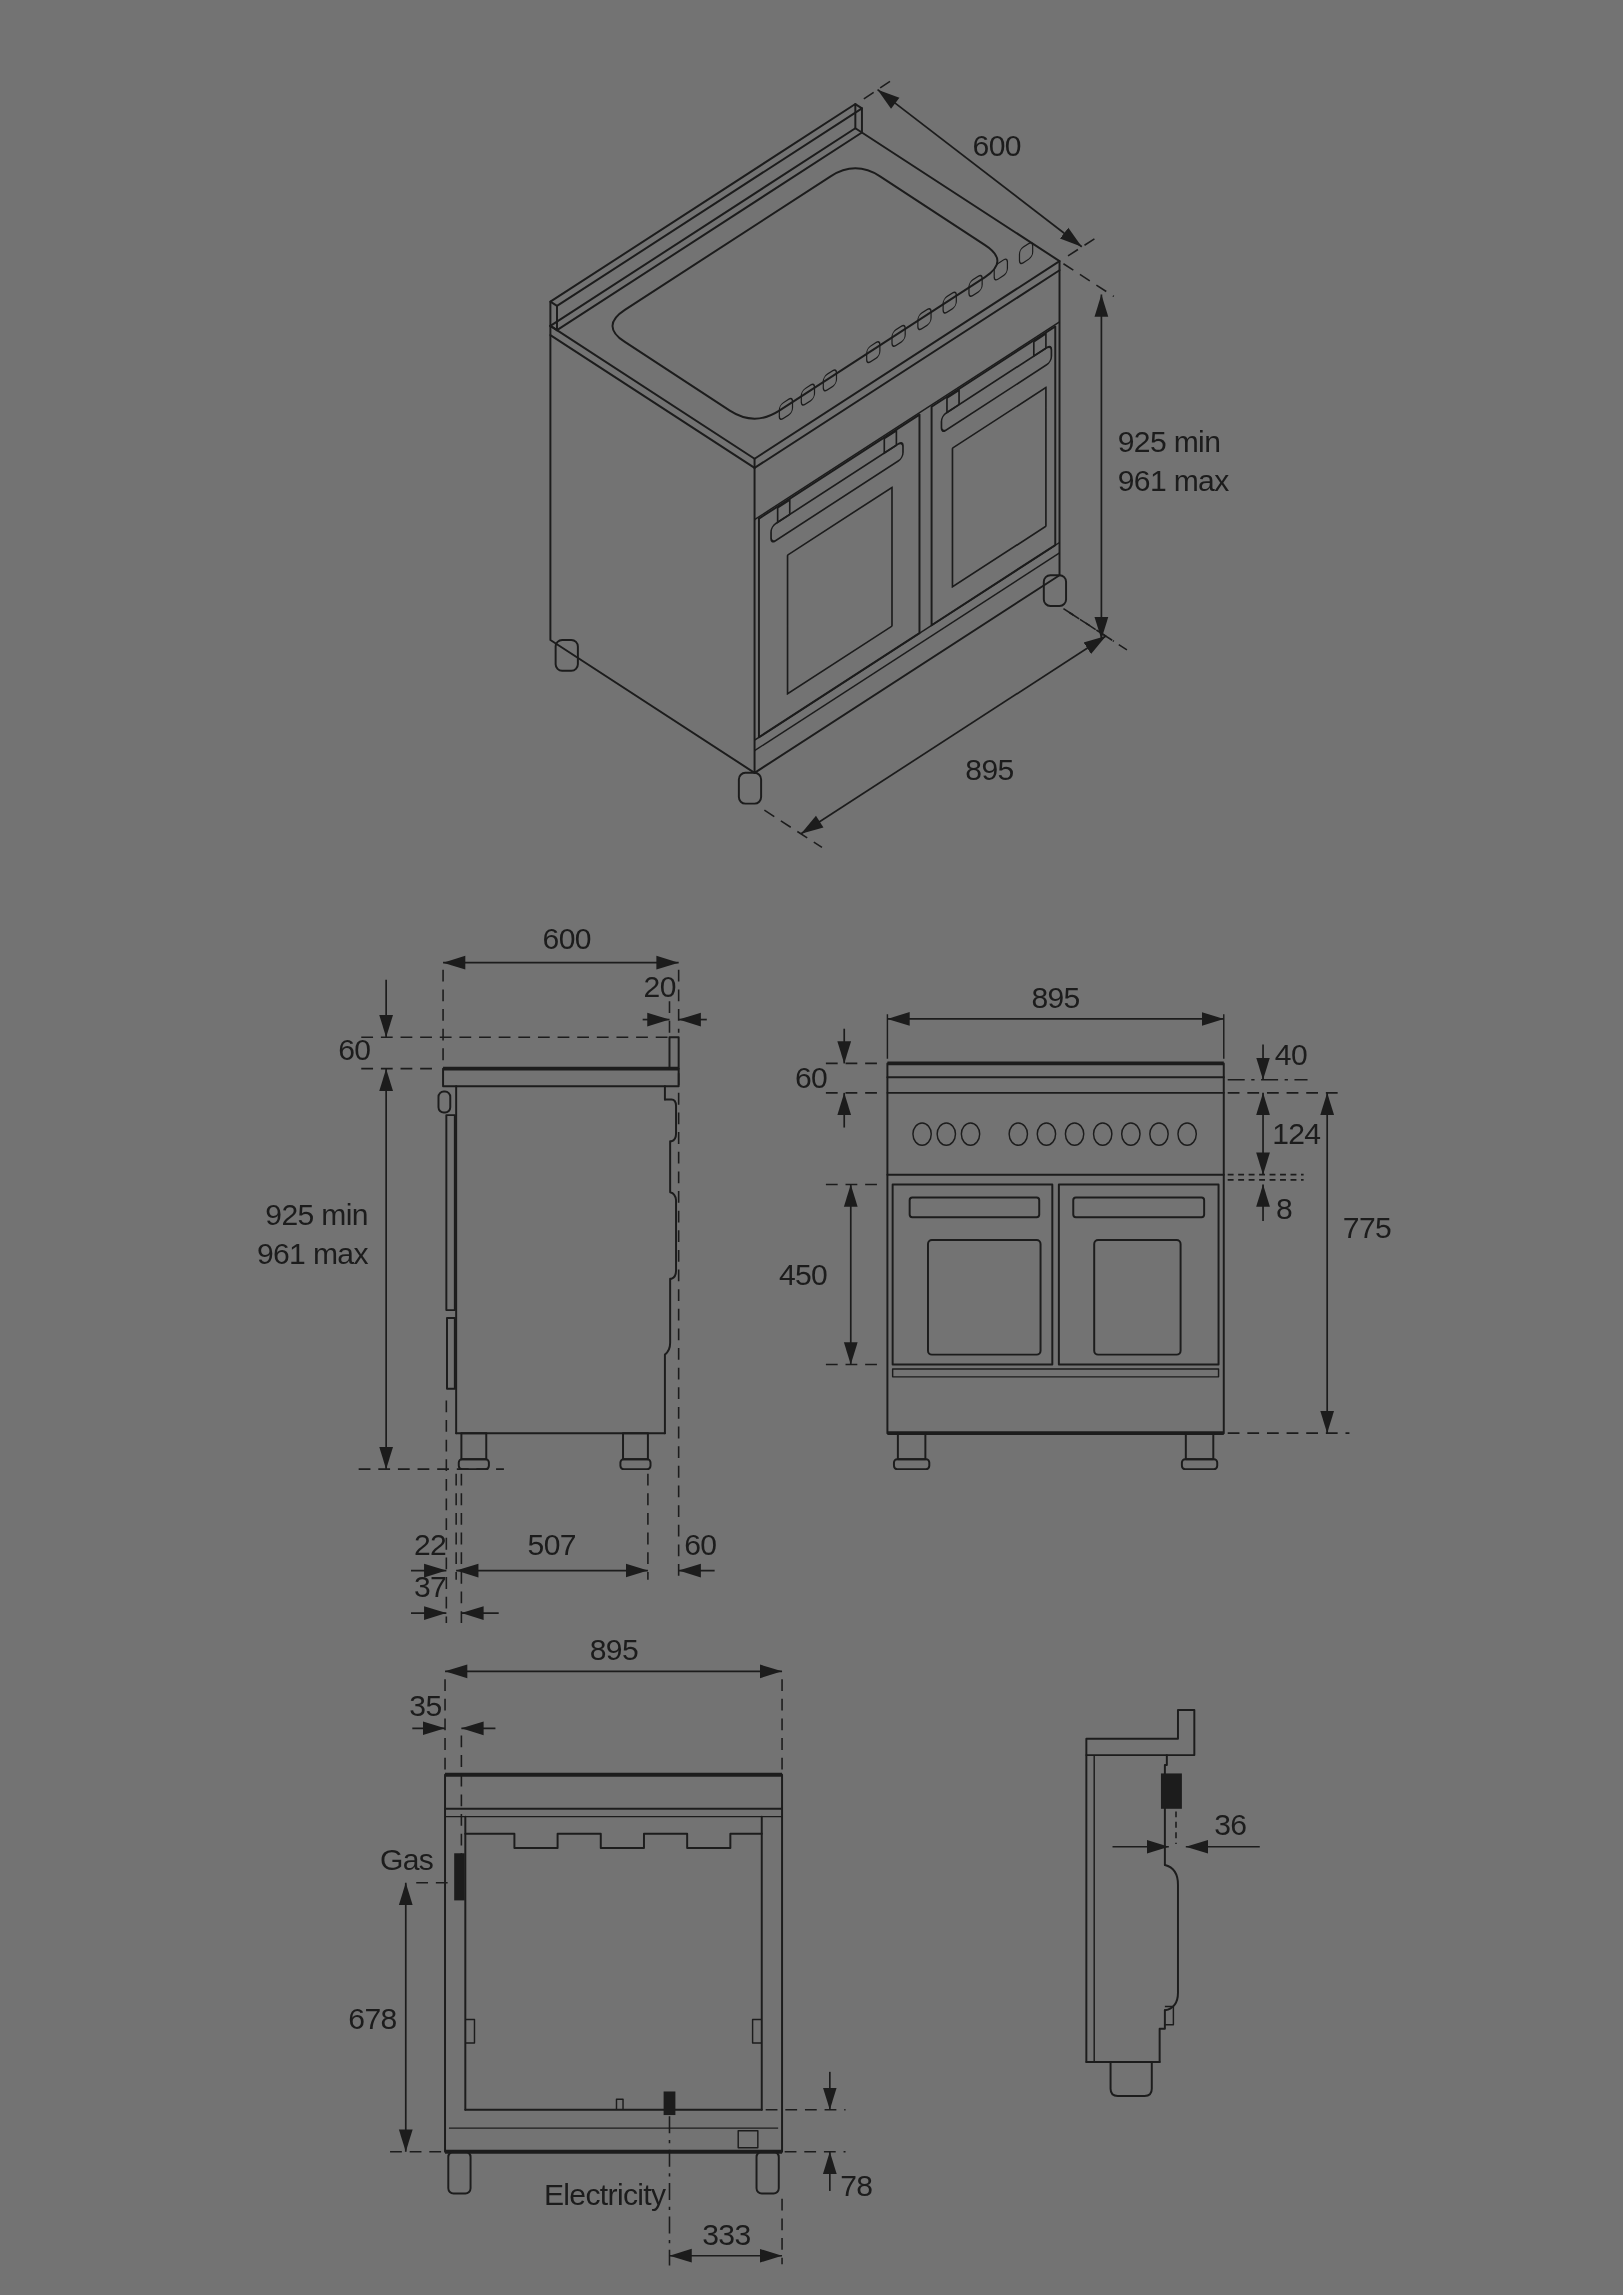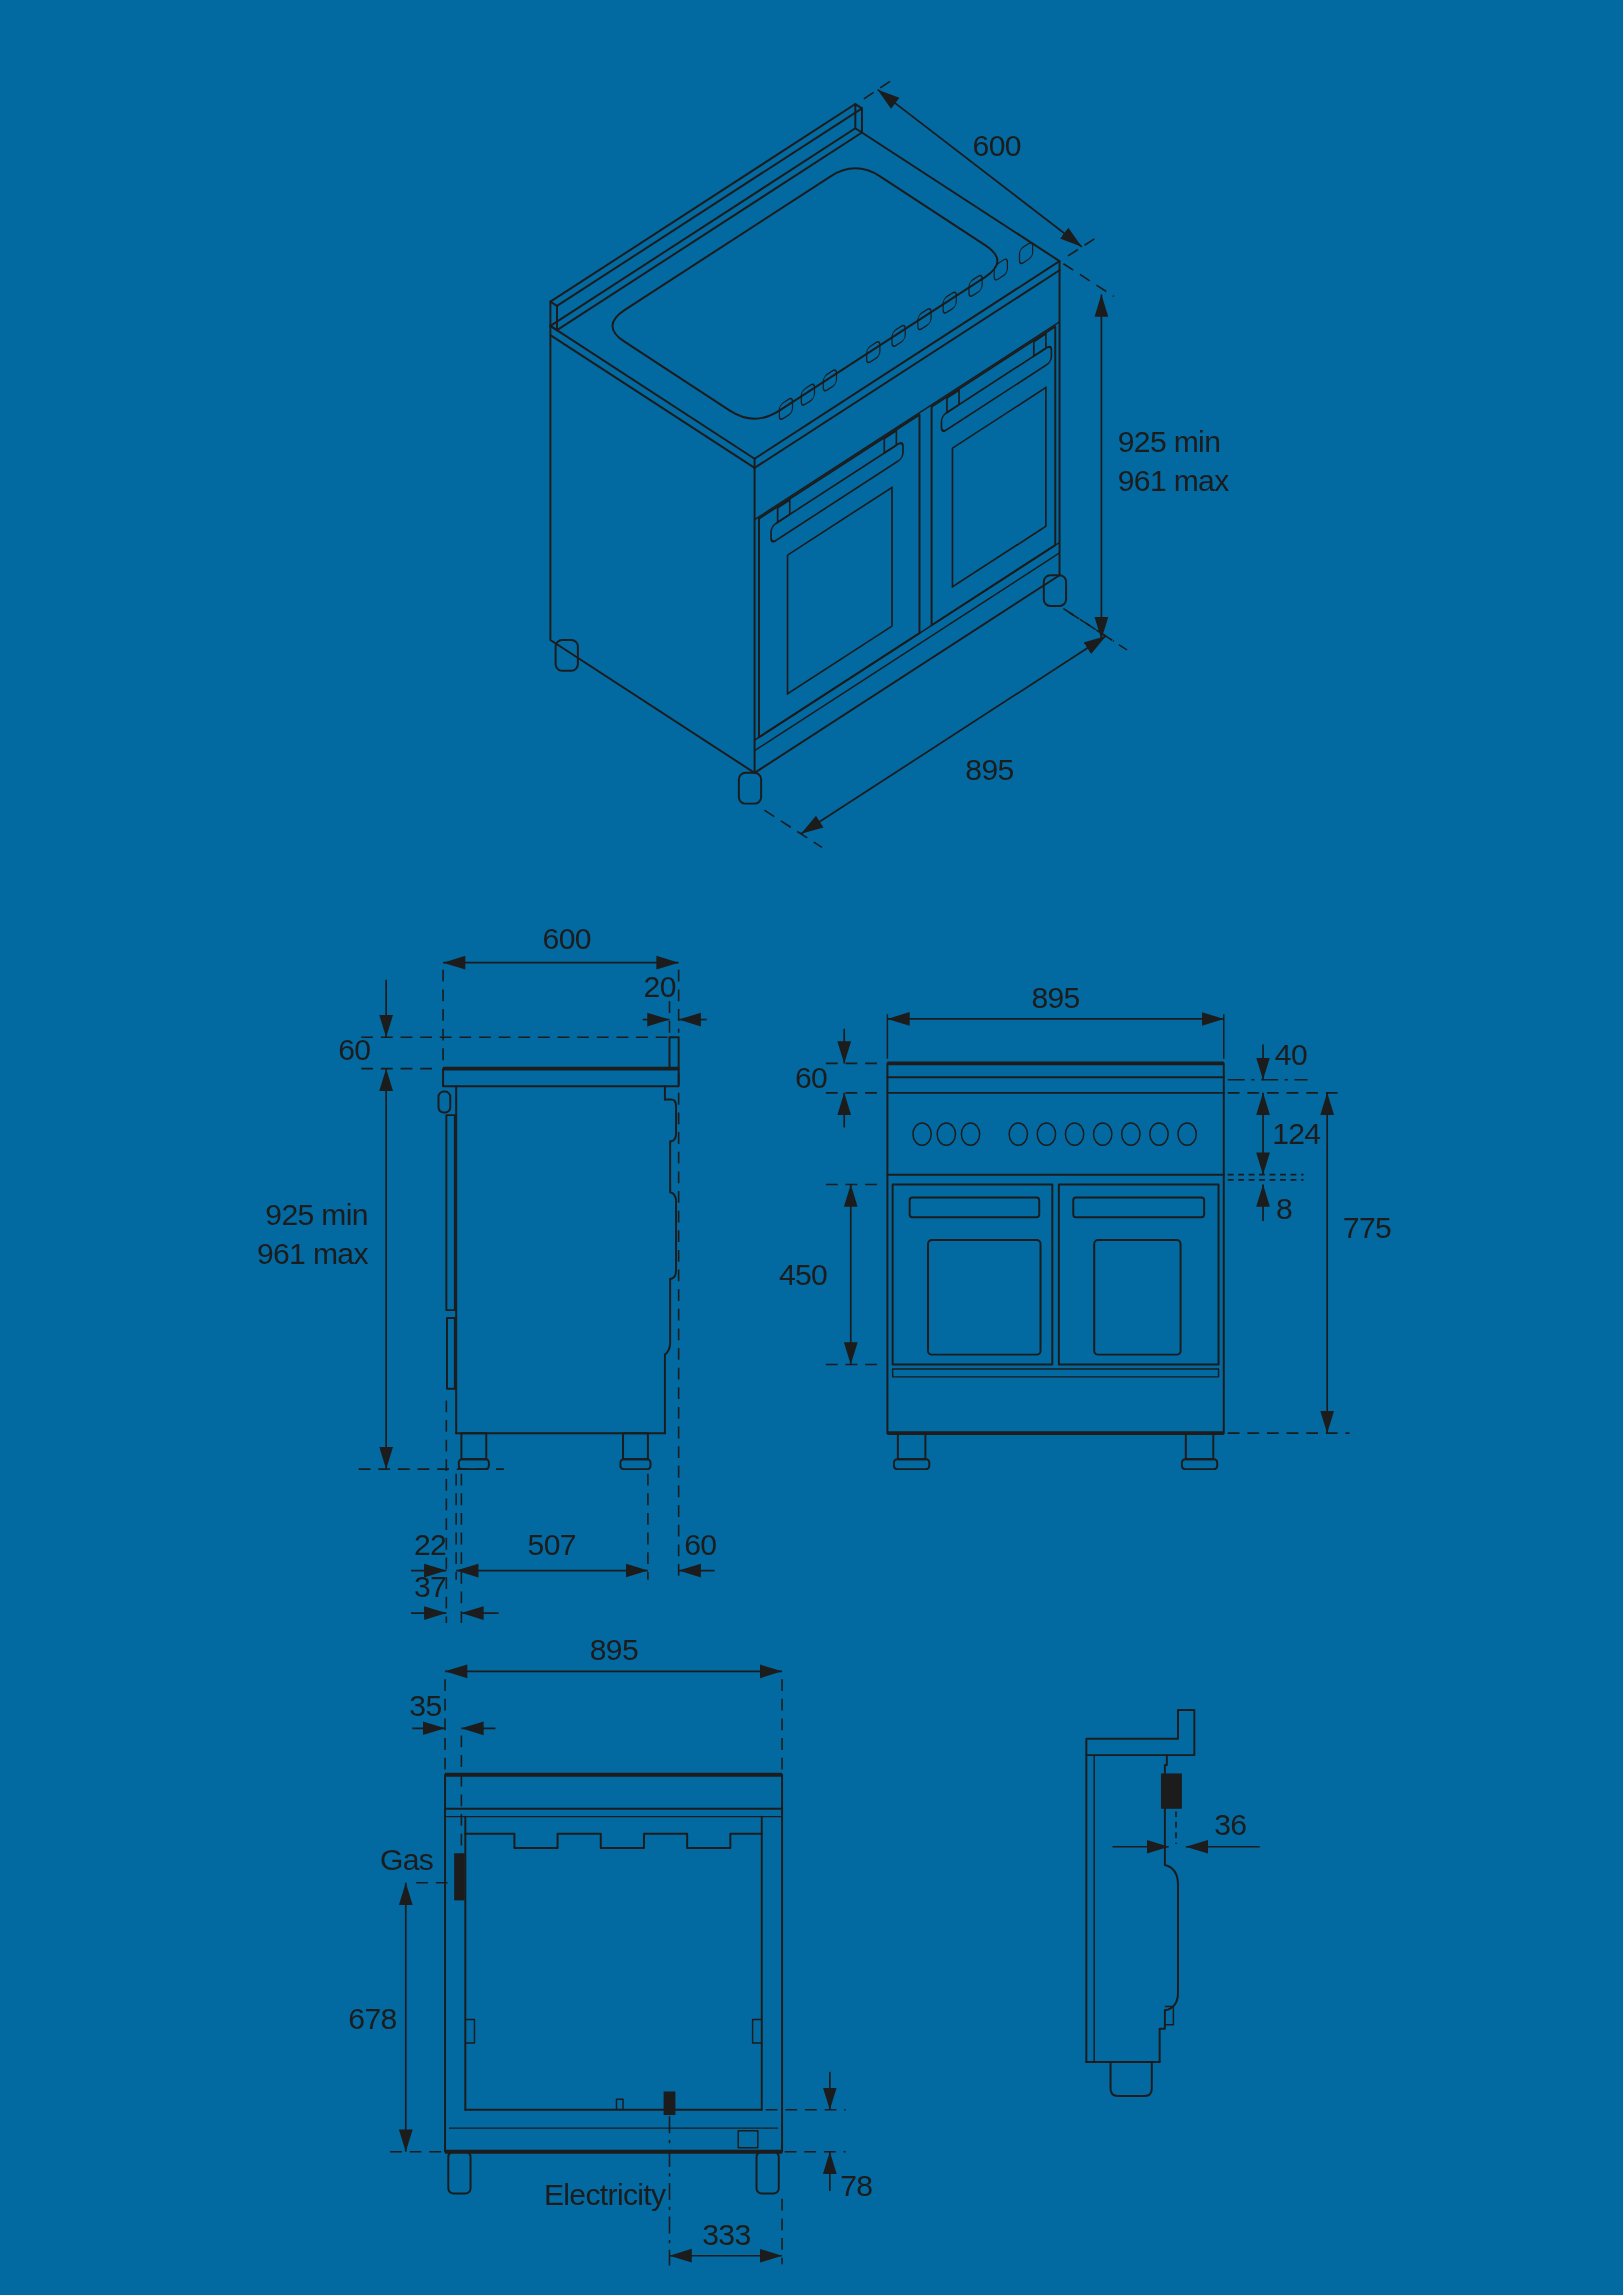--- a/index.html
+++ b/index.html
@@ -1,16 +1,16 @@
 <!DOCTYPE html>
 <html style="font-size:10.5px"><head>
 <meta charset="utf-8">
 <style>
   html,body{margin:0;padding:0;background:#ffffff;}
-  .page{position:relative;width:1623px;height:2295px;background:#0369a1;font-family:"Liberation Sans",sans-serif;}
+  .page{position:relative;width:1623px;height:2295px;background:#737373;font-family:"Liberation Sans",sans-serif;}
   svg{position:absolute;left:0;top:0;}
   svg text{font-family:"Liberation Sans",sans-serif;font-size:46px;fill:#1c1c1c;letter-spacing:-1px;}
   .ol{fill:none;stroke:#1c1c1c;stroke-width:3;stroke-linejoin:round;stroke-linecap:round;}
   .th{fill:none;stroke:#1c1c1c;stroke-width:6;stroke-linejoin:round;}
   .tn{fill:none;stroke:#1c1c1c;stroke-width:2.2;stroke-linejoin:round;}
   .dm{fill:none;stroke:#1c1c1c;stroke-width:2.6;}
   .dash{fill:none;stroke:#1c1c1c;stroke-width:2.4;stroke-dasharray:18 12;}
   .sdash{fill:none;stroke:#1c1c1c;stroke-width:2.4;stroke-dasharray:9 7;}
   .dashdot{fill:none;stroke:#1c1c1c;stroke-width:2.4;stroke-dasharray:26 10 5 10;}
   .blk{fill:#1c1c1c;stroke:none;}

